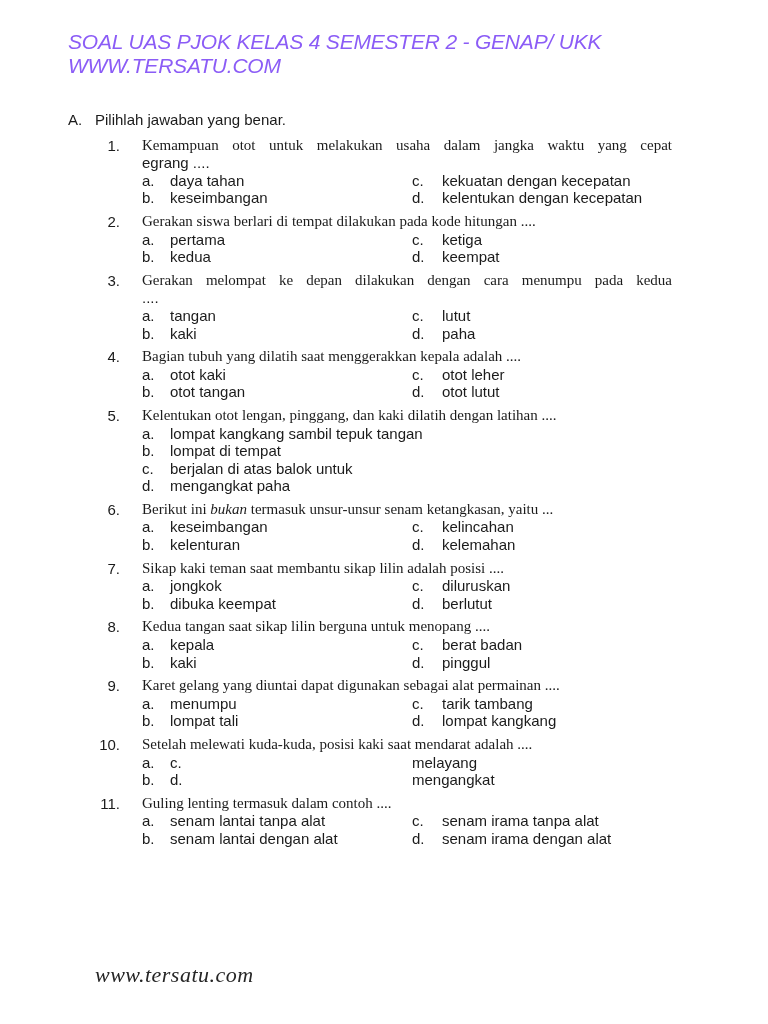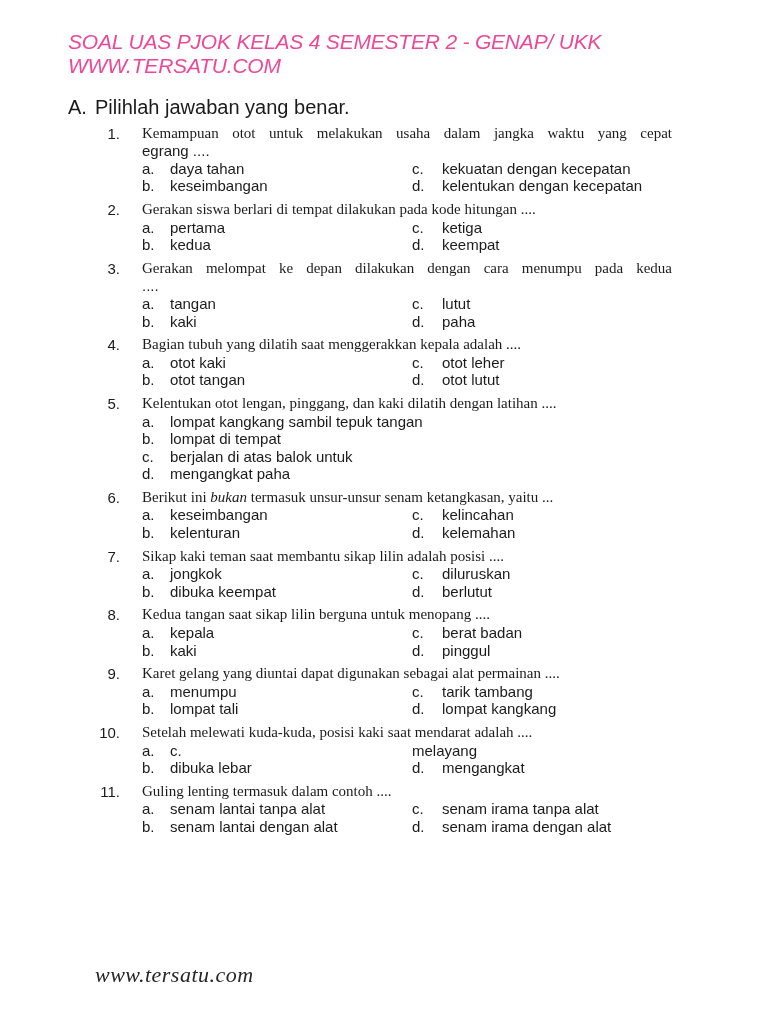--- a/index.html
+++ b/index.html
@@ -17,35 +17,35 @@
     color: #1b1b1b;
     font-family: "Liberation Sans", sans-serif;
     overflow: hidden;
   }
   
   .header {
     width: 615px;
     font-style: italic;
     font-size: 21px;
     line-height: 24px;
-    color: #ec4899;
+    color: #8b5cf6;
   }
   .title { white-space: nowrap; letter-spacing: -0.2px; }
   .name-row { display: flex; align-items: flex-end; }
   .name-line {
     flex: 1;
     border-bottom: 2px solid #1b1b1b;
     margin-left: 10px;
     transform: translateY(-3px);
   }
   .site-url { letter-spacing: -0.2px; }
   
   .section-head {
-    margin-top: 21px;
-    font-size: 20px;
+    margin-top: 33px;
+    font-size: 15px;
     line-height: 17.6px;
   }
   .sec-letter { display: inline-block; width: 27px; }
   
   #questions { margin-top: 8px; width: 604px; }
   .question {
     display: flex;
     margin-top: 6px;
     font-size: 15px;
     line-height: 17.6px;
@@ -279,21 +279,20 @@
         <div class="q-body">
           <div class="q-text"><span>Setelah melewati kuda-kuda, posisi kaki saat mendarat adalah ....</span><em></em><span></span></div>
           <div class="opts">
             <div class="opt-row">
               <span class="opt-letter">a.</span>
               <span class="opt-letter">c.</span>
               <span class="opt-text">melayang</span>
             </div>
             <div class="opt-row">
               <span class="opt-letter">b.</span>
-              <span class="opt-text">dibuka lebar</span>
               <span class="opt-letter">d.</span>
               <span class="opt-text">mengangkat</span>
             </div>
           </div>
         </div>
       </div>
       <div class="question">
         <div class="q-num">11.</div>
         <div class="q-body">
           <div class="q-text"><span>Guling lenting termasuk dalam contoh ....</span><em></em><span></span></div>

